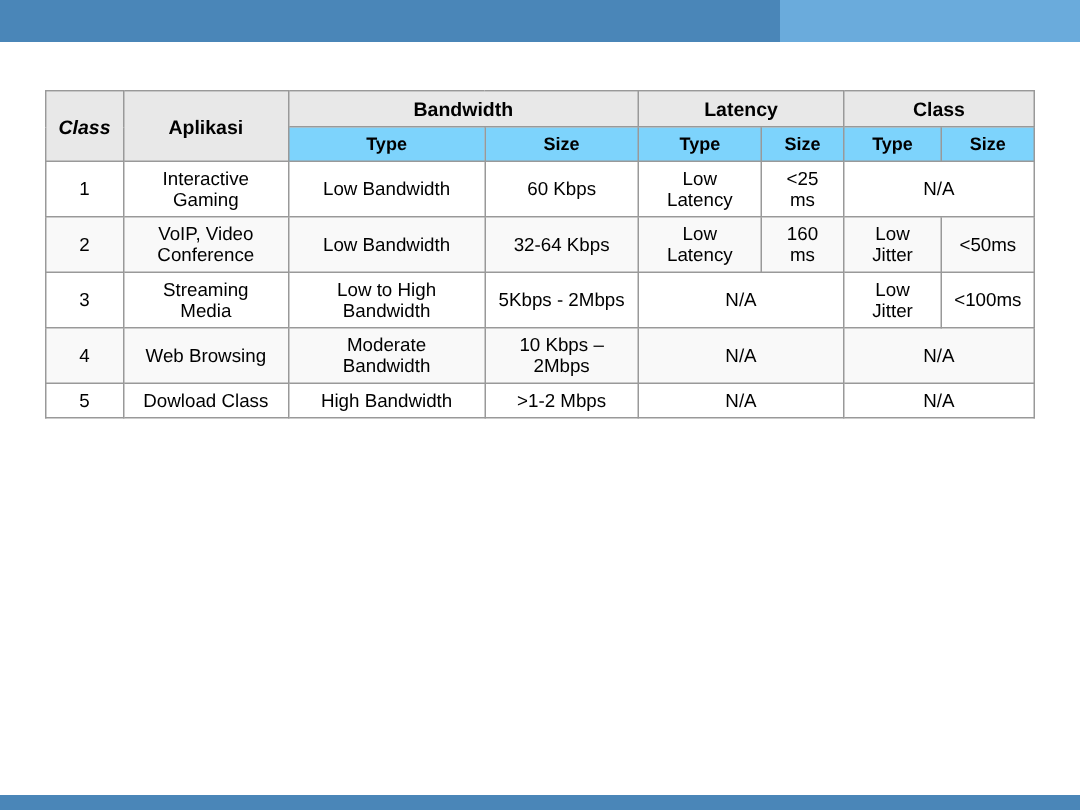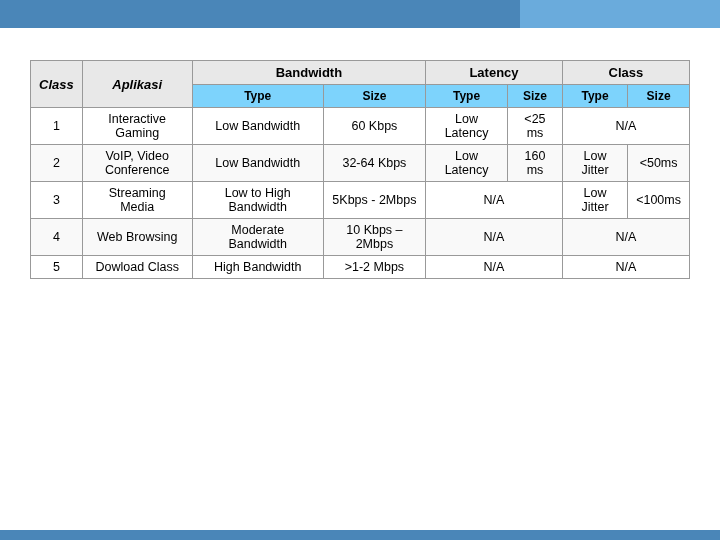--- a/index.html
+++ b/index.html
@@ -73,21 +73,20 @@
     }
 
     .class-col {
       width: 50px;
       font-weight: bold;
       font-style: italic;
     }
 
     .aplikasi-col {
       width: 110px;
-      font-style: italic;
     }
 
     tbody tr td {
       font-size: 12.5px;
     }
 
     tbody tr:nth-child(even) {
       background: #f9f9f9;
     }
 

